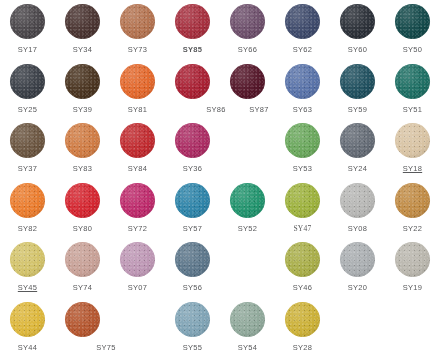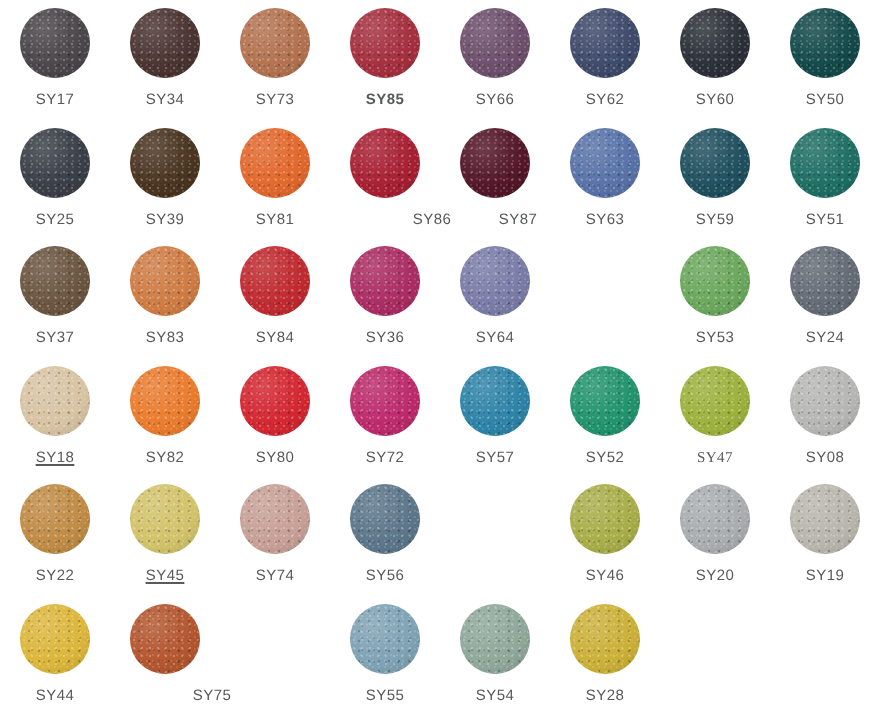--- a/index.html
+++ b/index.html
@@ -163,24 +163,20 @@
       <div class="swatch-label" style="color: rgb(88, 89, 91);">SY83</div>
     </div>
     <div class="swatch-cell">
       <div class="swatch-disc" style="background-color: rgb(192, 42, 47);"></div>
       <div class="swatch-label" style="color: rgb(88, 89, 91);">SY84</div>
     </div>
     <div class="swatch-cell">
       <div class="swatch-disc" style="background-color: rgb(171, 44, 99);"></div>
       <div class="swatch-label" style="color: rgb(88, 89, 91);">SY36</div>
     </div>
-    <div class="swatch-cell">
-      <div class="swatch-disc" style="background-color: rgb(122, 124, 168);"></div>
-      <div class="swatch-label" style="color: rgb(88, 89, 91);">SY64</div>
-    </div>
     <div class="swatch-cell is-empty">
       <div class="swatch-disc"></div>
       <div class="swatch-label" style="color: rgb(88, 89, 91);"></div>
     </div>
     <div class="swatch-cell">
       <div class="swatch-disc" style="background-color: rgb(106, 167, 92);"></div>
       <div class="swatch-label" style="color: rgb(88, 89, 91);">SY53</div>
     </div>
     <div class="swatch-cell">
       <div class="swatch-disc" style="background-color: rgb(100, 107, 117);"></div>
@@ -224,20 +220,24 @@
     </div>
     <div class="swatch-cell">
       <div class="swatch-disc" style="background-color: rgb(210, 194, 105);"></div>
       <div class="swatch-label" style="color: rgb(88, 89, 91); text-decoration: underline;">SY45</div>
     </div>
     <div class="swatch-cell">
       <div class="swatch-disc" style="background-color: rgb(199, 160, 150);"></div>
       <div class="swatch-label" style="color: rgb(88, 89, 91);">SY74</div>
     </div>
     <div class="swatch-cell">
+      <div class="swatch-disc" style="background-color: rgb(189, 150, 180);"></div>
+      <div class="swatch-label" style="color: rgb(88, 89, 91);">SY07</div>
+    </div>
+    <div class="swatch-cell">
       <div class="swatch-disc" style="background-color: rgb(92, 118, 138);"></div>
       <div class="swatch-label" style="color: rgb(88, 89, 91);">SY56</div>
     </div>
     <div class="swatch-cell is-empty">
       <div class="swatch-disc"></div>
       <div class="swatch-label" style="color: rgb(88, 89, 91);"></div>
     </div>
     <div class="swatch-cell">
       <div class="swatch-disc" style="background-color: rgb(168, 173, 72);"></div>
       <div class="swatch-label" style="color: rgb(88, 89, 91);">SY46</div>

